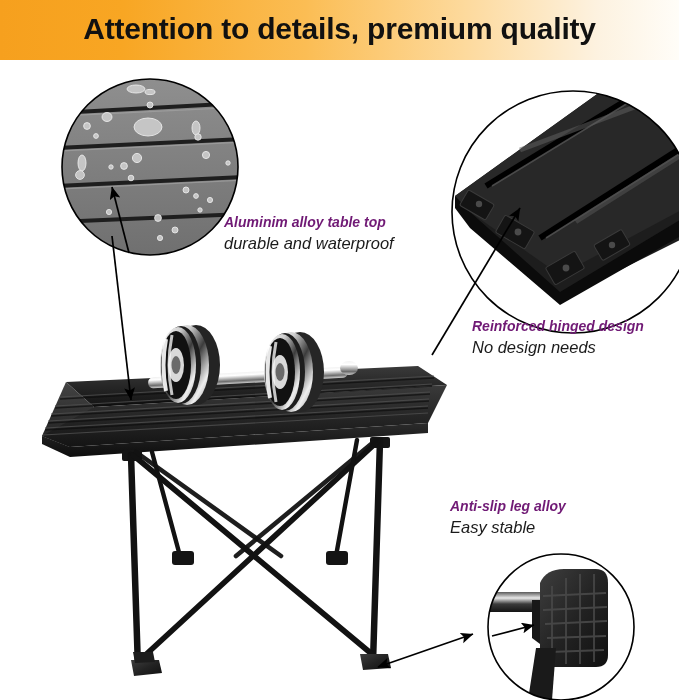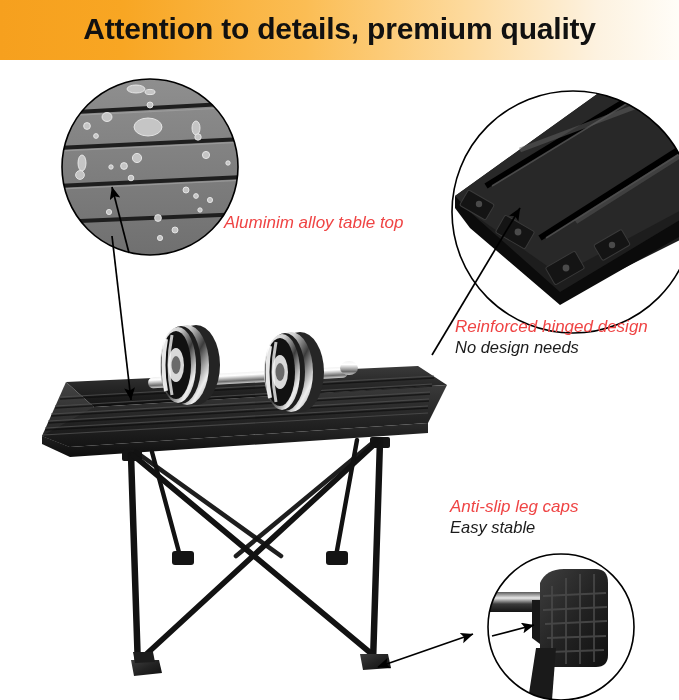--- a/index.html
+++ b/index.html
@@ -47,34 +47,34 @@
     width: 679px;
     height: 700px;
   }
 
   
   .callout {
     position: absolute;
     white-space: nowrap;
   }
   .callout-title {
-    font-size: 17px;
-    font-weight: normal;
+    font-size: 14px;
+    font-weight: bold;
     font-style: italic;
-    color: #ef4444;
+    color: #701a75;
     line-height: 21px;
   }
   .callout-line {
     font-size: 16.5px;
     font-style: italic;
     color: #1b1b1b;
     line-height: 21px;
   }
   #callout-tabletop { left: 224px; top: 212px; }
-  #callout-hinge    { left: 455px; top: 316px; }
+  #callout-hinge    { left: 472px; top: 316px; }
   #callout-legcaps  { left: 450px; top: 496px; }
 </style>
 </head>
 <body>
 
 <div id="page">
 
   <div id="header-banner"></div>
   <div id="header-title">Attention to details, premium quality</div>
 
@@ -351,25 +351,26 @@
 
       <line x1="378" y1="667" x2="473" y2="634" marker-start="url(#arrowHeadStart)" marker-end="url(#arrowHead)"></line>
 
       <line x1="492" y1="636" x2="534" y2="625" marker-end="url(#arrowHead)"></line>
     </g>
 
   </svg>
 
   <div class="callout" id="callout-tabletop">
     <div class="callout-title">Aluminim alloy table top</div>
+    <div class="callout-line">durable and waterproof</div>
   </div>
 
   <div class="callout" id="callout-hinge">
     <div class="callout-title">Reinforced hinged design</div>
     <div class="callout-line">No design needs</div>
   </div>
 
   <div class="callout" id="callout-legcaps">
-    <div class="callout-title">Anti-slip leg caps</div>
+    <div class="callout-title">Anti-slip leg alloy</div>
     <div class="callout-line">Easy stable</div>
   </div>
 
 </div>
 
 </body></html>

